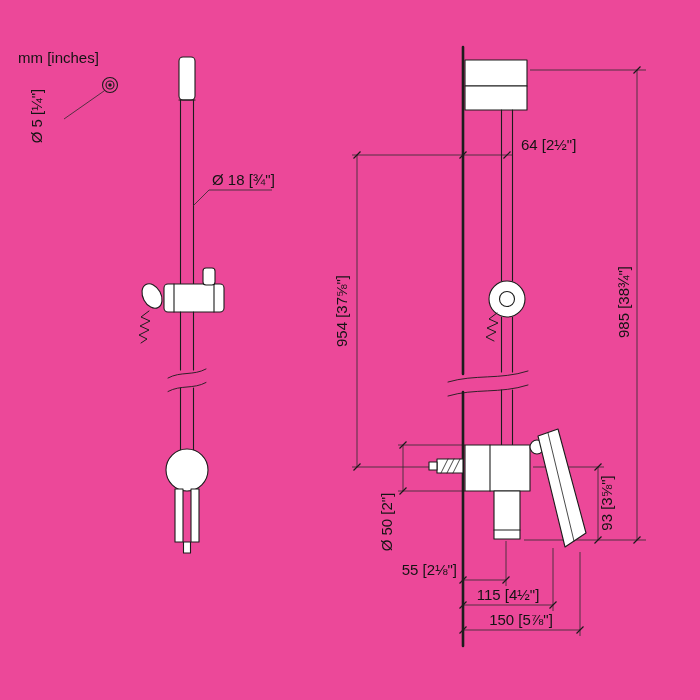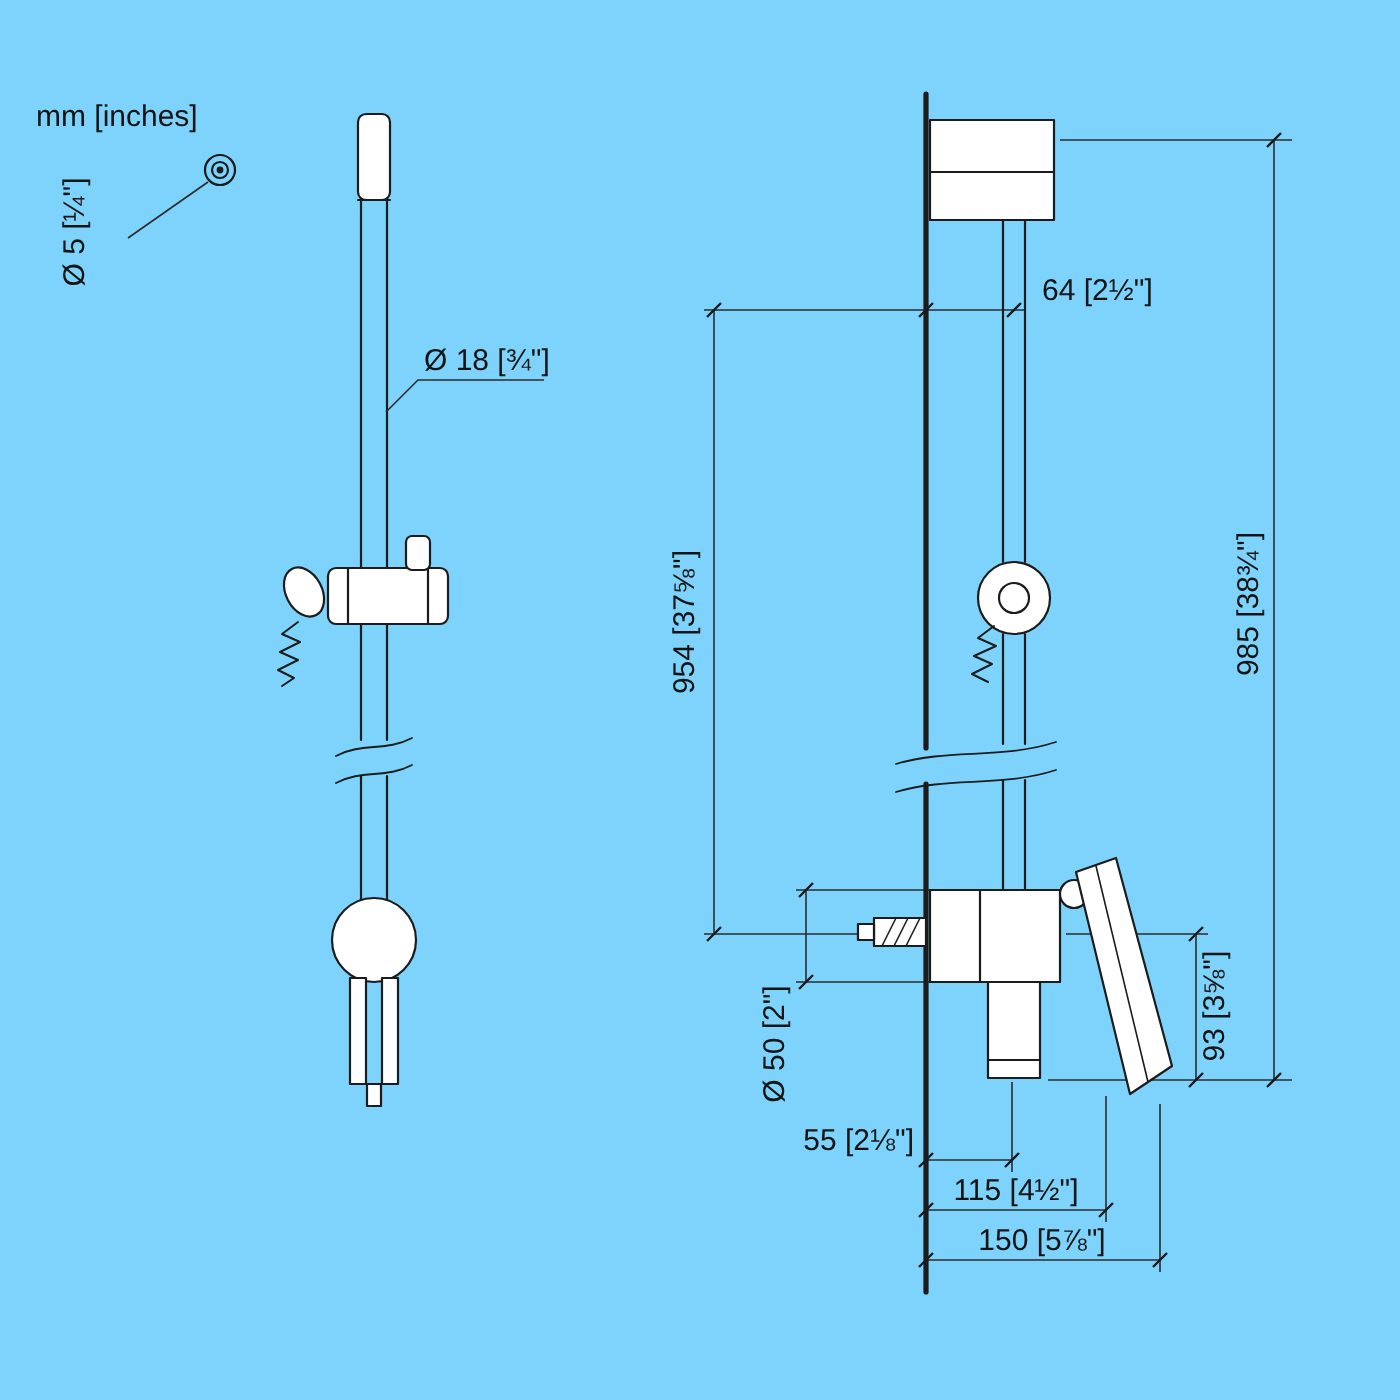--- a/index.html
+++ b/index.html
@@ -1,16 +1,16 @@
 <!DOCTYPE html>
 <html><head>
 <meta charset="utf-8">
 <style>
   html,body{margin:0;padding:0;background:#fff;}
-  .canvas{position:relative;width:700px;height:700px;background:#7dd3fc;overflow:hidden;
+  .canvas{position:relative;width:700px;height:700px;background:#ec4899;overflow:hidden;
           font-family:"Liberation Sans","DejaVu Sans",sans-serif;}
   svg{display:block;}
   svg text{font-family:"Liberation Sans","DejaVu Sans",sans-serif;font-size:15px;fill:#141414;}
   .ln{stroke:#1c1c1c;stroke-width:1.1;fill:none;stroke-linejoin:round;stroke-linecap:round;}
   .thick{stroke-width:2.6;}
   .fw{fill:#ffffff;}
   .dim{stroke:#2b2b2b;stroke-width:0.8;fill:none;}
   .tick{stroke:#1a1a1a;stroke-width:1.2;fill:none;}
 </style>
 </head>

